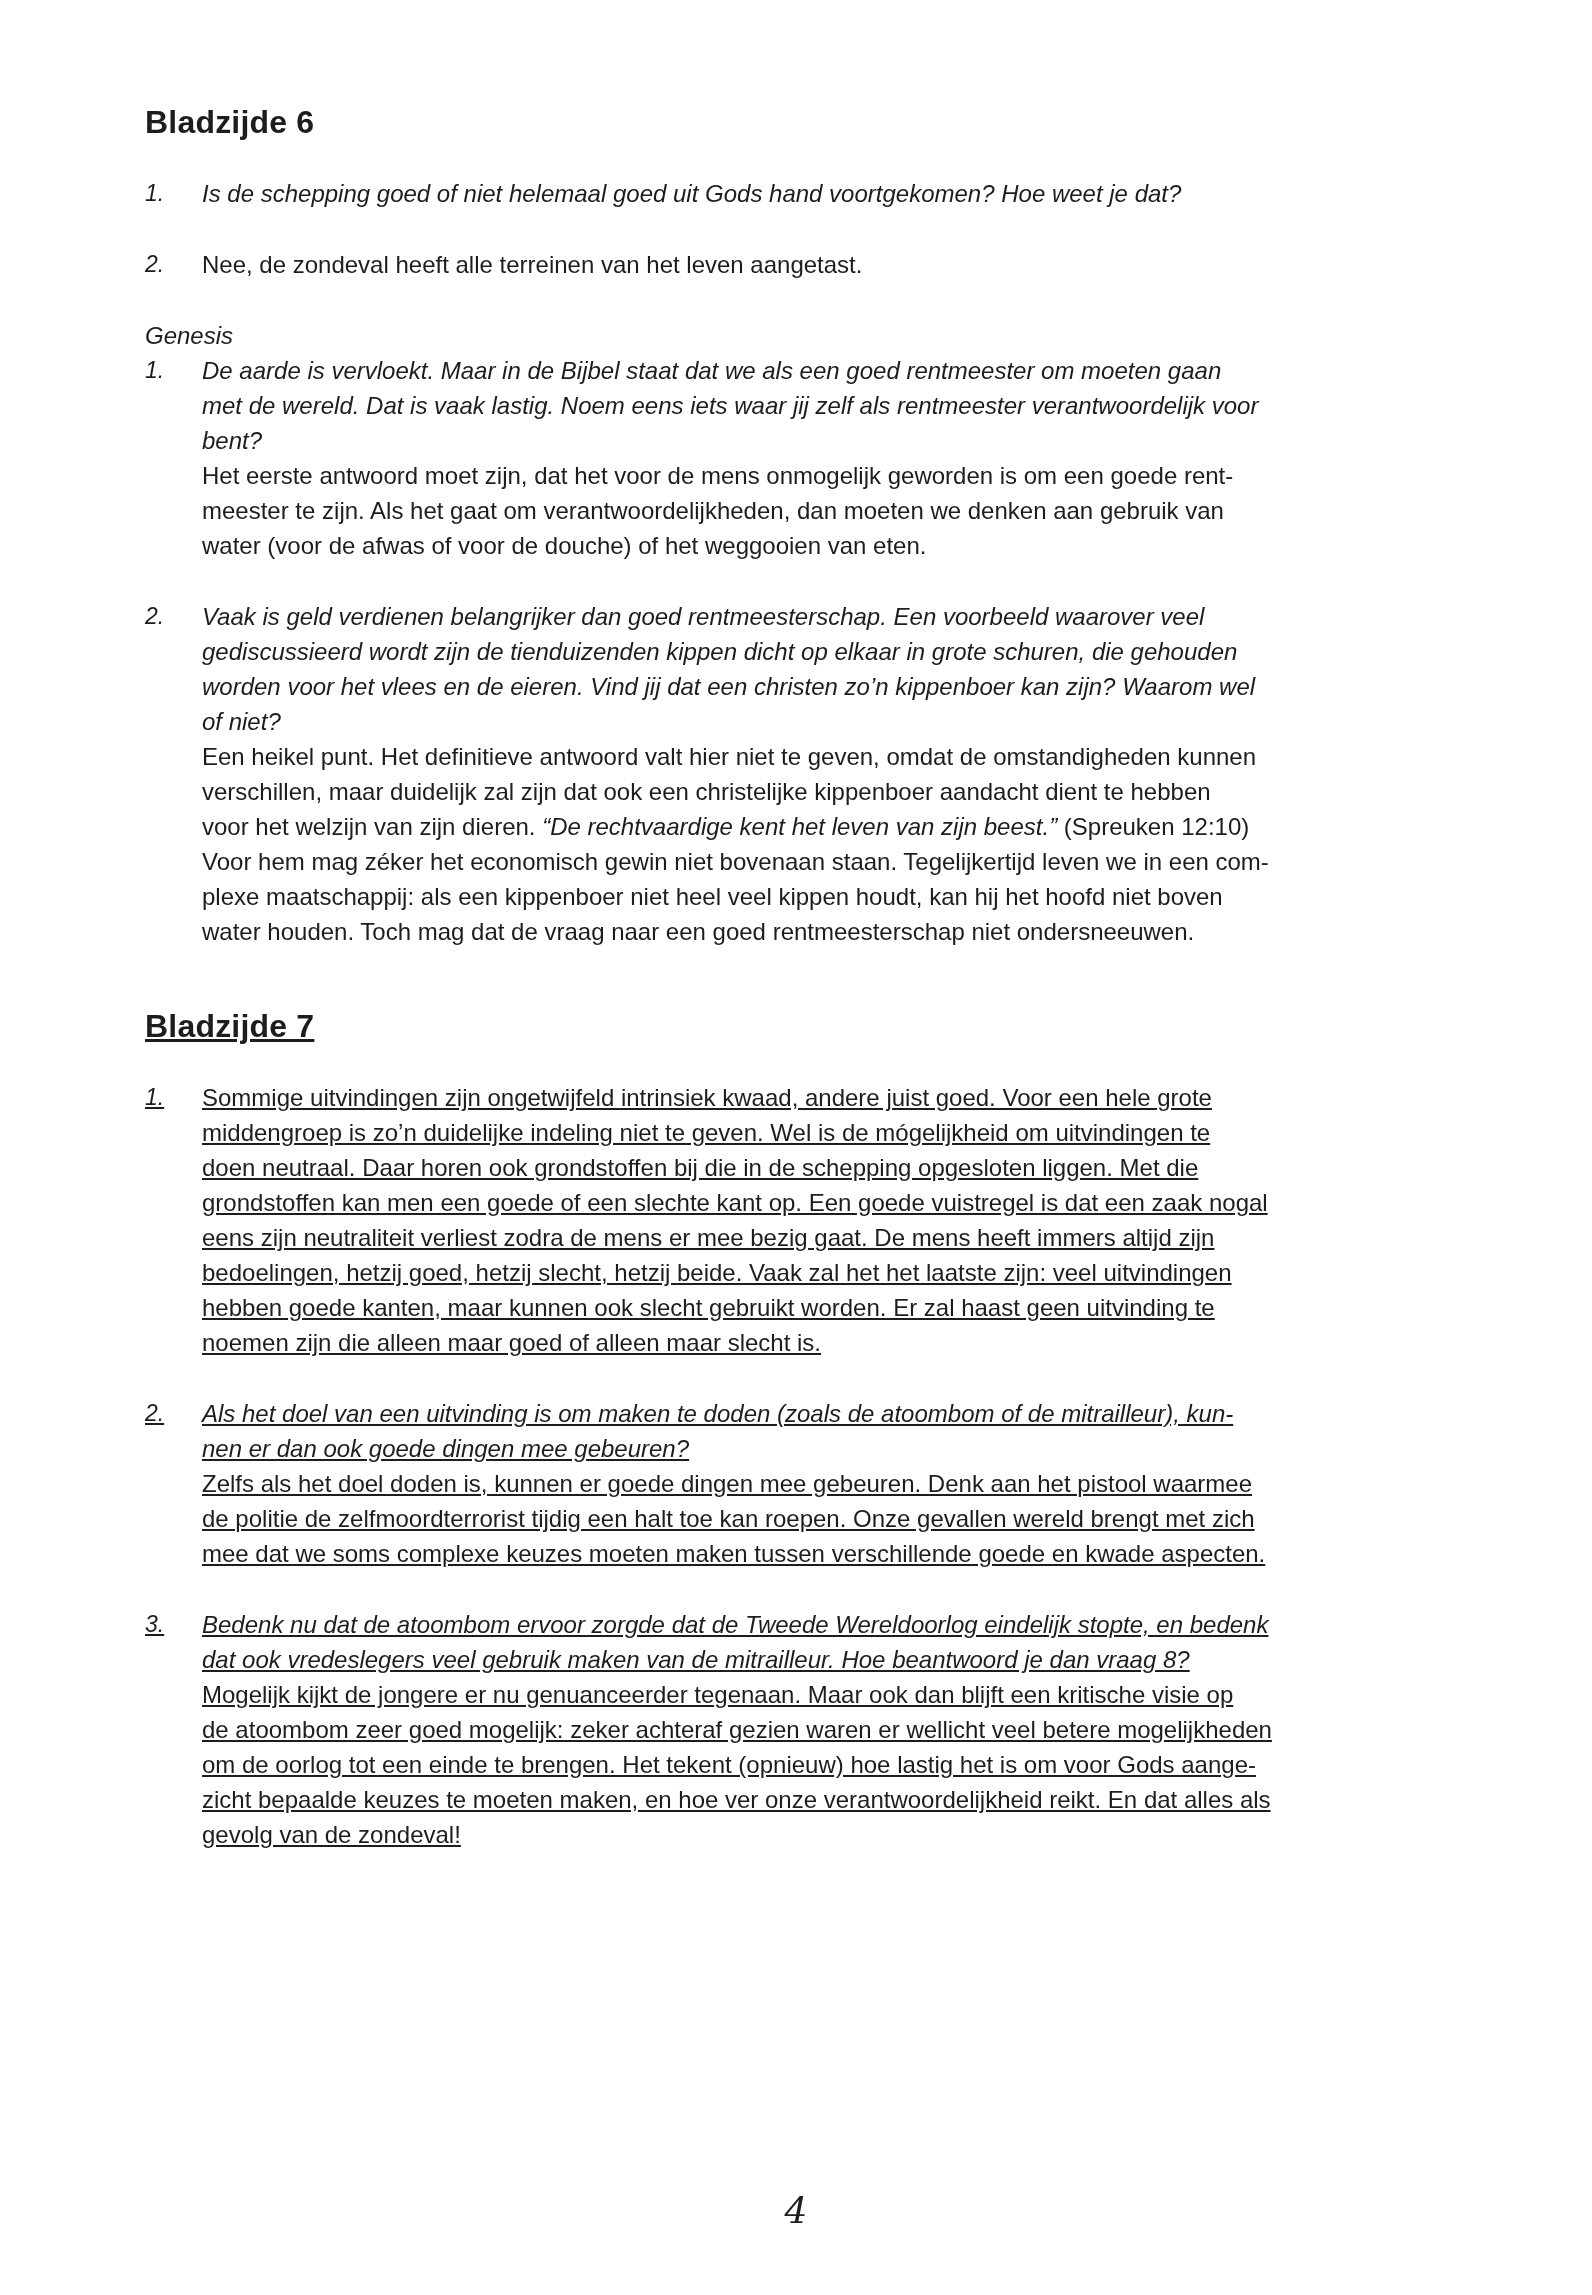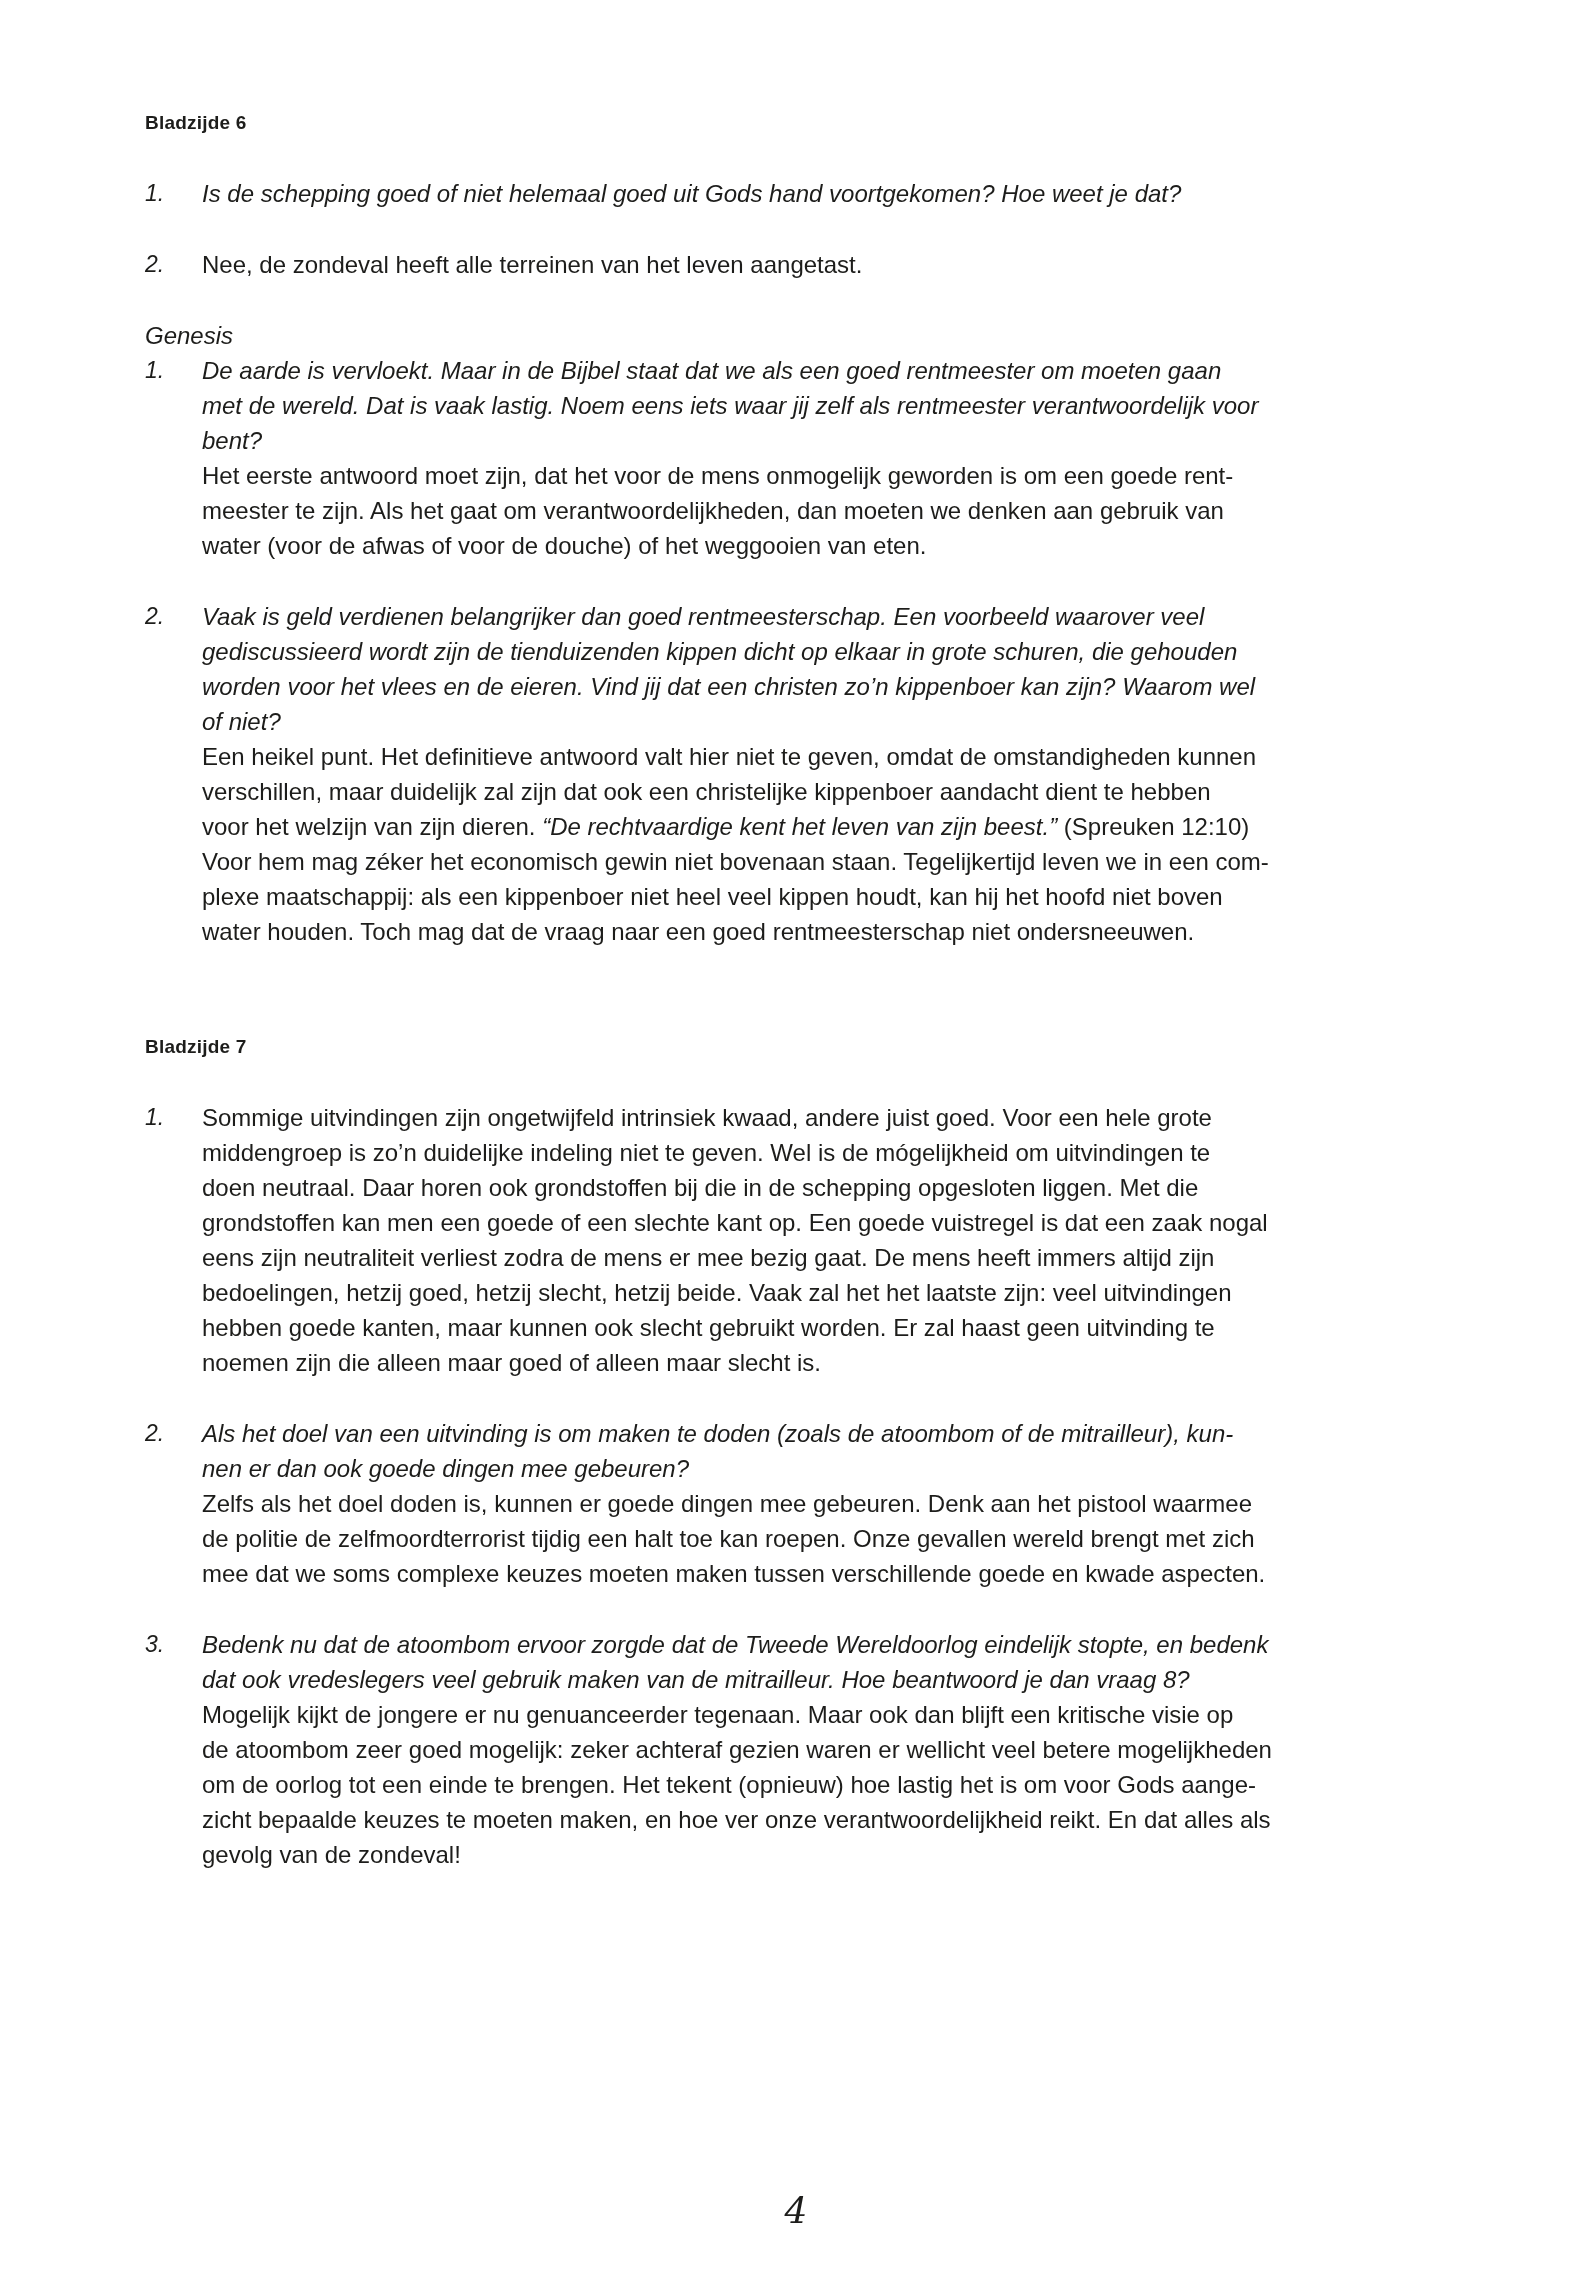--- a/index.html
+++ b/index.html
@@ -6,21 +6,21 @@
   html, body { width: 1592px; height: 2295px; }
   body {
     background: #ffffff;
     font-family: "Liberation Sans", sans-serif;
     color: #1d1d1b;
     position: relative;
     overflow: hidden;
   }
   .sheet { padding: 105px 121px 0 145px; }
   .heading {
-    font-size: 19px;
+    font-size: 32px;
     font-weight: 700;
     line-height: 35px;
     margin-bottom: 36px;
     letter-spacing: 0.2px;
   }
   .qa { display: flex; align-items: flex-start; margin-bottom: 36px; }
   .num {
     flex: 0 0 57px;
     font-style: italic;
     font-size: 23px;
@@ -28,21 +28,21 @@
   }
   .qa-body { flex: 1; max-width: 1273px; }
   .question, .answer, .subheading {
     font-size: 24px;
     line-height: 35px;
     white-space: pre-wrap;
   }
   .question { font-style: italic; }
   .subheading { font-style: italic; }
   .italic { font-style: italic; text-align: center; }
-  .section-2 { margin-top: 80px; }
+  .section-2 { margin-top: 60px; text-decoration: underline; }
   .page-number {
     position: absolute;
     top: 2190px;
     left: 0;
     width: 100%;
     text-align: center;
     font-family: "DejaVu Serif", serif;
     font-style: italic;
     font-size: 36px;
     color: #1d1d1b;

